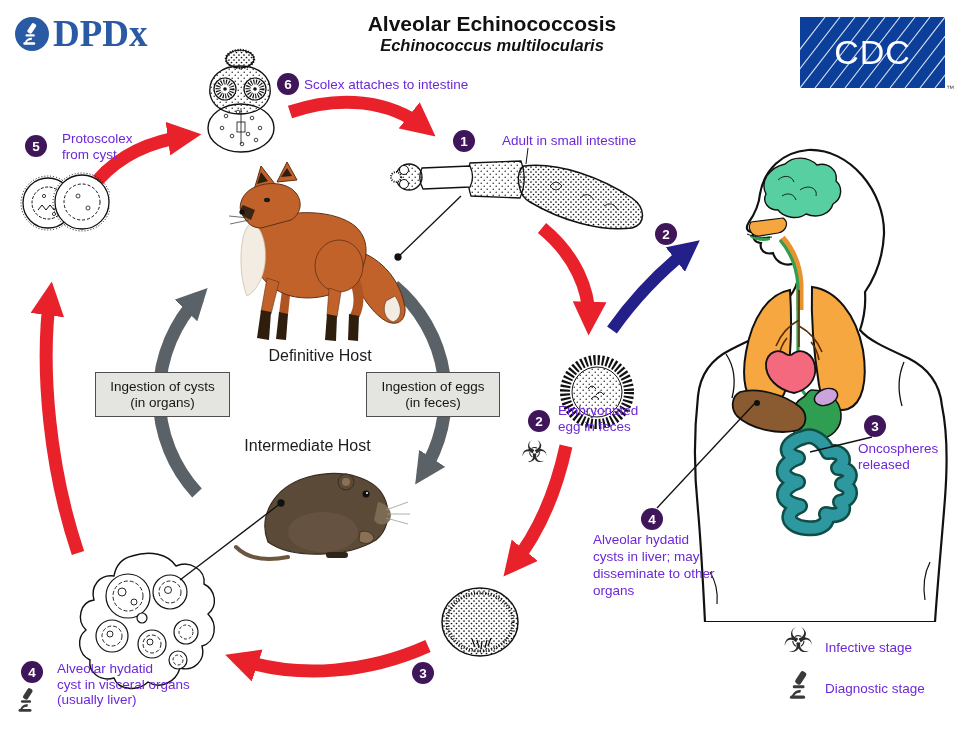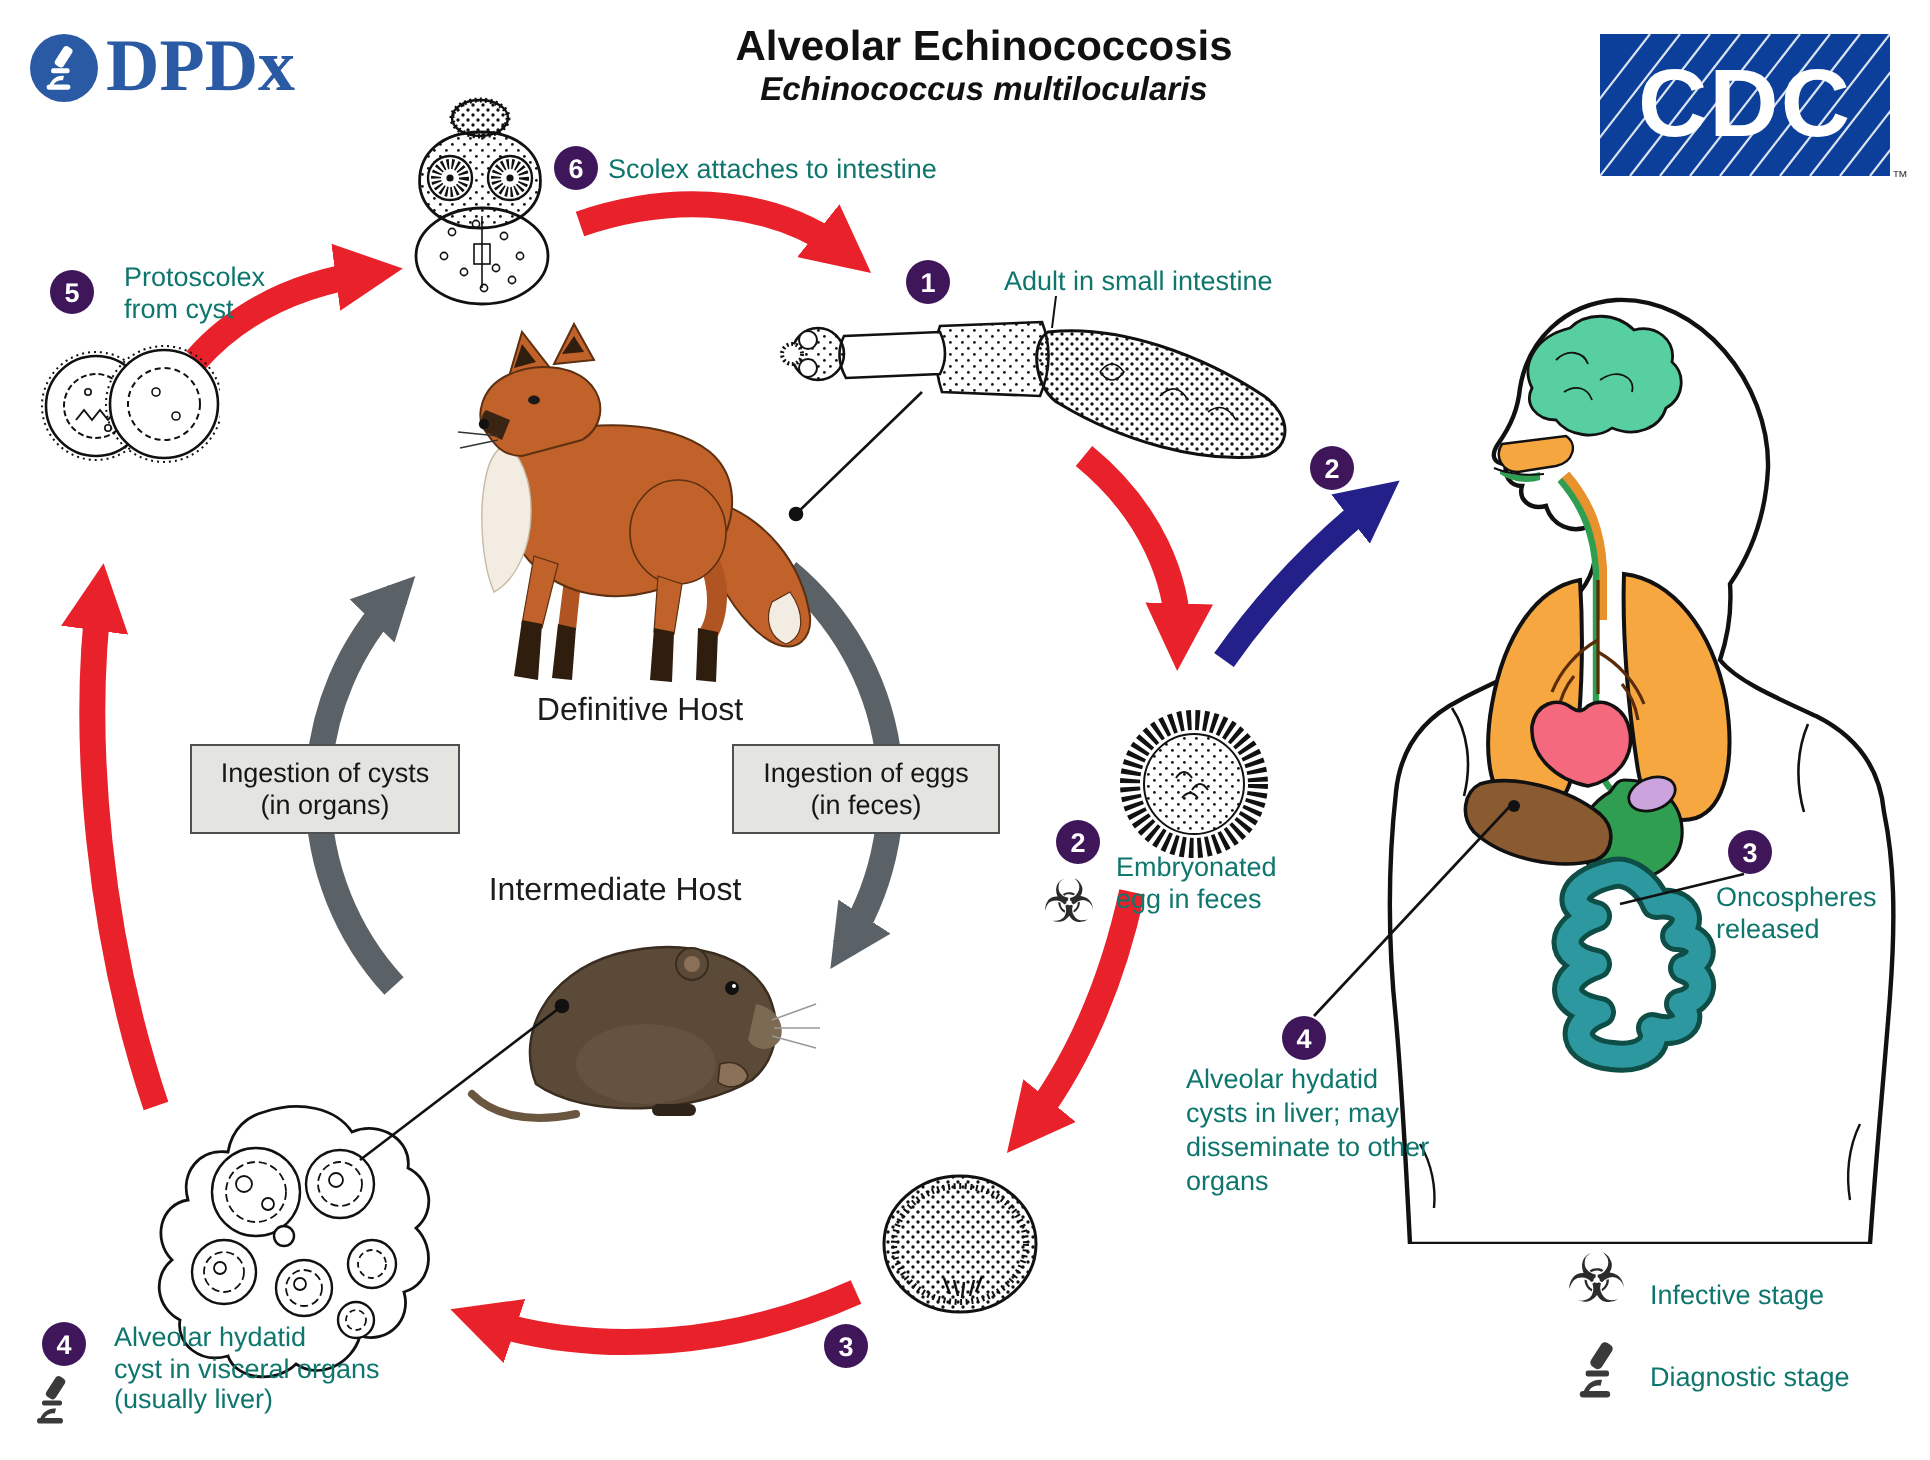--- a/index.html
+++ b/index.html
@@ -1,38 +1,38 @@
 <!DOCTYPE html>
 <html><head>
 <meta charset="utf-8">
 <style>
   html,body{margin:0;padding:0;background:#fff;}
   #canvas{position:relative;width:965px;height:730px;background:#fff;overflow:hidden;
           font-family:"Liberation Sans",sans-serif;color:#161616;}
   .abs{position:absolute;}
-  .label{font-size:13.5px;line-height:15.5px;color:#0f766e;white-space:nowrap;}
+  .label{font-size:13.5px;line-height:15.5px;color:#6d28d9;white-space:nowrap;}
   .badge{position:absolute;width:22px;height:22px;border-radius:50%;background:#3f1659;
          color:#fff;font-weight:bold;font-size:13.5px;display:flex;align-items:center;
          justify-content:center;z-index:5;}
   .hostlabel{font-size:16px;color:#1c1c1c;text-align:center;z-index:4;}
   .graybox{background:#e4e4e1;border:1.5px solid #4f4f4f;display:flex;flex-direction:column;
            align-items:center;justify-content:center;font-size:13.5px;line-height:16px;
            z-index:4;text-align:center;}
   .bio{font-family:"DejaVu Sans",sans-serif;color:#2b2b2b;z-index:5;}
   #title-block{left:302px;top:12px;width:380px;text-align:center;z-index:6;}
   #main-title{font-size:21px;font-weight:bold;color:#111;}
   #sub-title{font-size:16.5px;font-weight:bold;font-style:italic;color:#111;}
   #dpdx-logo{left:15px;top:12px;z-index:6;display:flex;align-items:center;}
   #dpdx-circle{width:34px;height:34px;border-radius:50%;background:#2a5aa4;display:flex;
                align-items:center;justify-content:center;}
   #dpdx-text{font-family:"Liberation Serif",serif;font-weight:bold;font-size:37px;
              color:#2a5aa4;margin-left:4px;letter-spacing:0px;}
   #cdc-logo{left:800px;top:17px;width:145px;height:71px;background:#0b3f9a;z-index:6;
             display:flex;align-items:center;justify-content:center;overflow:hidden;}
-  #cdc-text{position:relative;color:#fff;font-weight:bold;font-size:48px;letter-spacing:1px;z-index:2;}
+  #cdc-text{position:relative;color:#fff;font-weight:normal;font-size:34px;letter-spacing:1px;z-index:2;}
   #cdc-tm{left:946px;top:84px;font-size:8px;color:#444;z-index:6;}
   svg{display:block;}
   .layer{position:absolute;left:0;top:0;z-index:1;pointer-events:none;}
   .layer2{position:absolute;left:0;top:0;z-index:4;pointer-events:none;}
   .illus{position:absolute;z-index:2;}
 </style>
 </head>
 <body>
 
 <div id="canvas">
@@ -325,21 +325,21 @@
       <span>5</span>
     </span>
   <div class="abs label" style="left:62px;top:131px;z-index:5;">
     <div>Protoscolex</div>
     <div>from cyst</div>
   </div>
 
   <span class="badge" style="left:528px;top:410px;">
       <span>2</span>
     </span>
-  <div class="abs label" style="left:558px;top:426px;z-index:5;">
+  <div class="abs label" style="left:558px;top:403px;z-index:5;">
     <div>Embryonated</div>
     <div>egg in feces</div>
   </div>
   <span class="abs bio" style="left:521px;top:437px;font-size:30px;line-height:30px;">☣</span>
 
   <span class="badge" style="left:655px;top:223px;">
       <span>2</span>
     </span>
 
   <span class="badge" style="left:864px;top:415px;">

